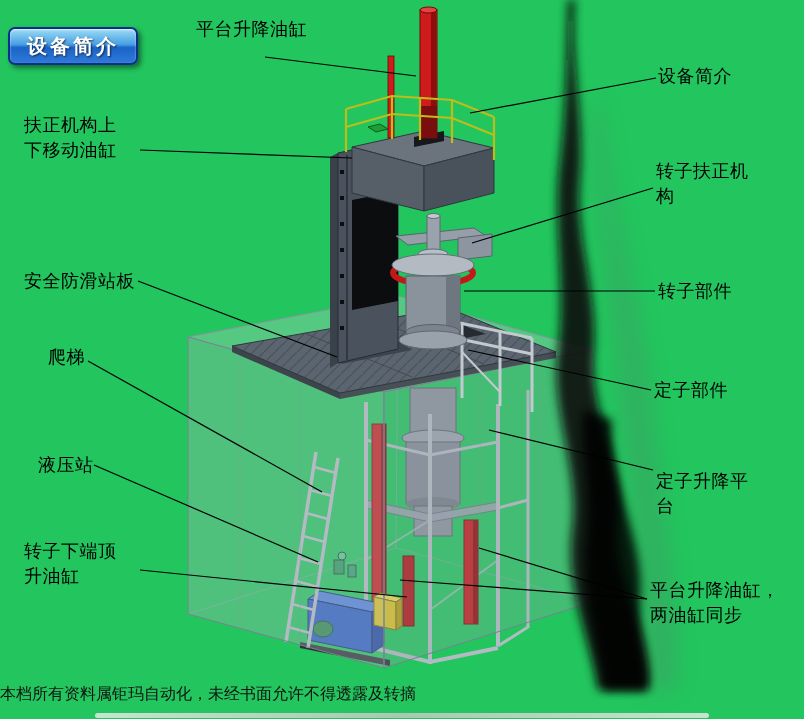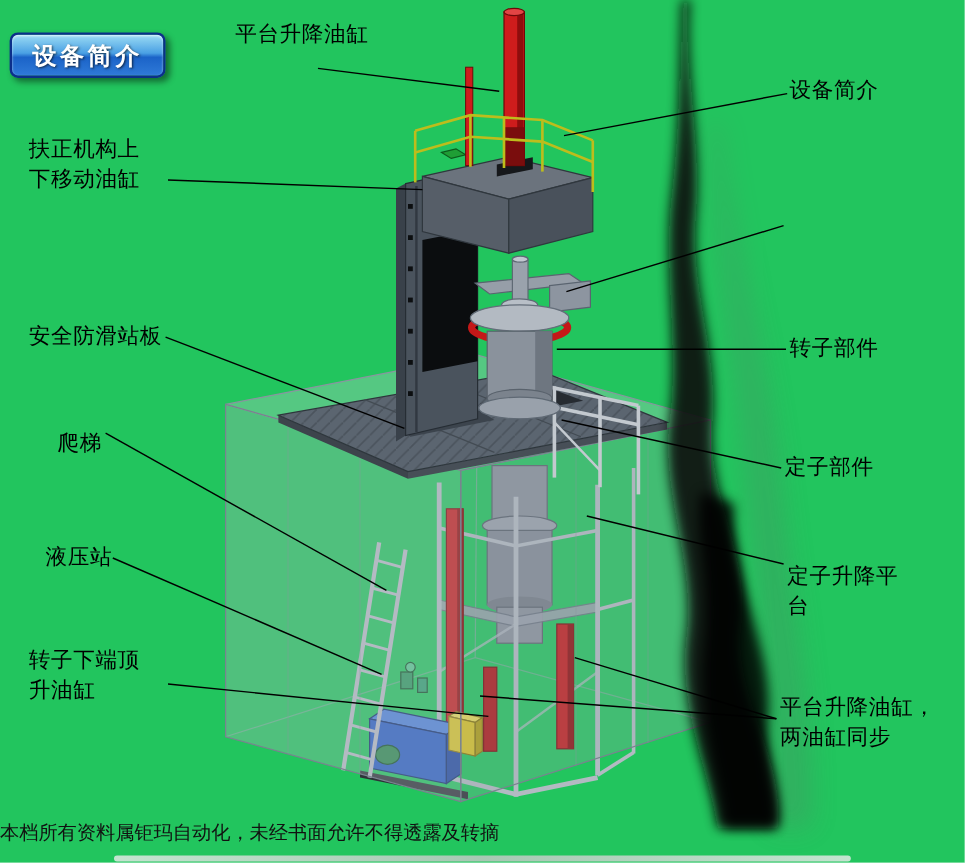--- a/index.html
+++ b/index.html
@@ -23,21 +23,21 @@
   .bottom-bar{position:absolute;bottom:1px;left:95px;right:95px;height:5px;
     background:linear-gradient(90deg,#ececec,#c9c9c9,#ececec);
     border-radius:3px;opacity:.8;z-index:4}
   
   #lbl-top-drive{left:196px;top:16px;width:118px}
   #lbl-safety-fence{left:658px;top:63px;width:90px}
   #lbl-centering-cyl{left:24px;top:112px;width:96px}
   #lbl-rotor-centering{left:656px;top:158px;width:96px}
   #lbl-antislip{left:24px;top:268px;width:130px}
   #lbl-rotor-comp{left:658px;top:278px;width:90px}
-  #lbl-ladder{left:48px;top:357px;width:60px}
+  #lbl-ladder{left:48px;top:344px;width:60px}
   #lbl-stator-comp{left:654px;top:377px;width:90px}
   #lbl-hydraulic{left:38px;top:452px;width:70px}
   #lbl-stator-platform{left:656px;top:468px;width:96px}
   #lbl-rotor-jack{left:24px;top:538px;width:96px}
   #lbl-platform-cyl{left:650px;top:577px;width:134px}
 </style>
 </head>
 <body>
 
 <div class="stage">
@@ -235,20 +235,21 @@
     </g>
   </svg>
 
   <div class="badge">
     <span>设备简介</span>
   </div>
 
   <div class="label" id="lbl-top-drive">平台升降油缸</div>
   <div class="label" id="lbl-safety-fence">设备简介</div>
   <div class="label" id="lbl-centering-cyl">扶正机构上下移动油缸</div>
+  <div class="label" id="lbl-rotor-centering">转子扶正机构</div>
   <div class="label" id="lbl-antislip">安全防滑站板</div>
   <div class="label" id="lbl-rotor-comp">转子部件</div>
   <div class="label" id="lbl-ladder">爬梯</div>
   <div class="label" id="lbl-stator-comp">定子部件</div>
   <div class="label" id="lbl-hydraulic">液压站</div>
   <div class="label" id="lbl-stator-platform">定子升降平台</div>
   <div class="label" id="lbl-rotor-jack">转子下端顶升油缸</div>
   <div class="label" id="lbl-platform-cyl">平台升降油缸，两油缸同步</div>
 
   <div class="footer">本档所有资料属钜玛自动化，未经书面允许不得透露及转摘</div>

